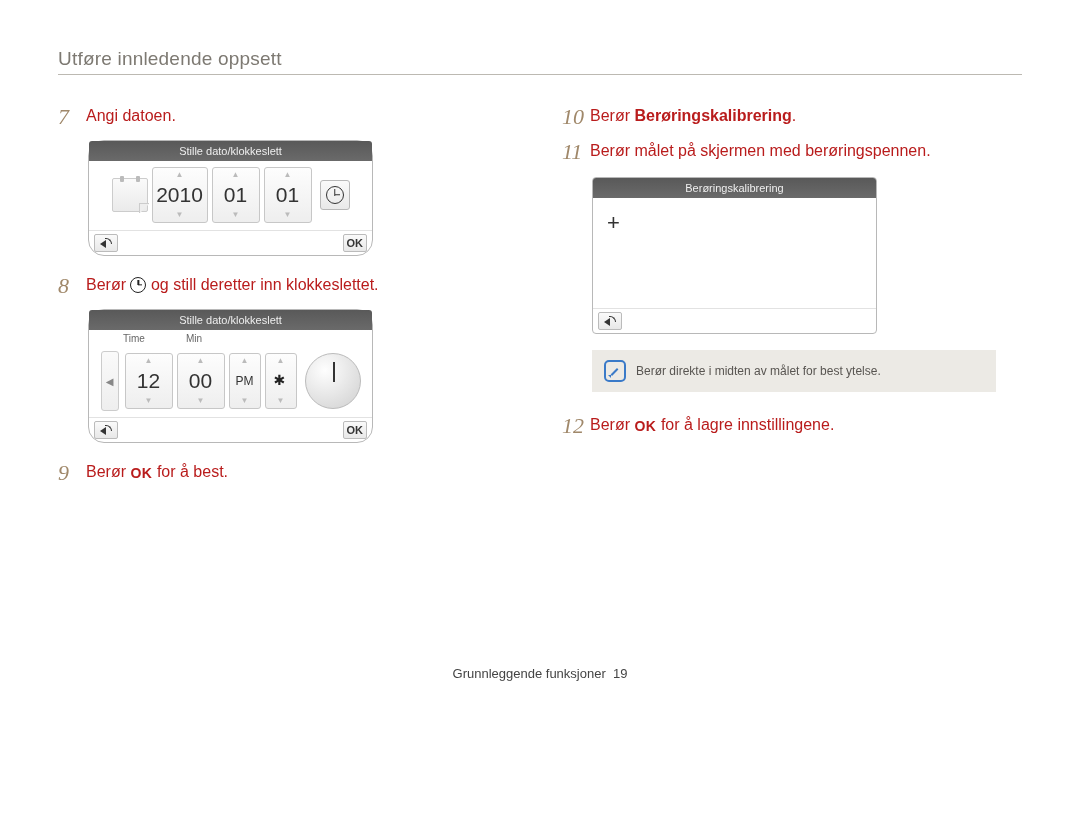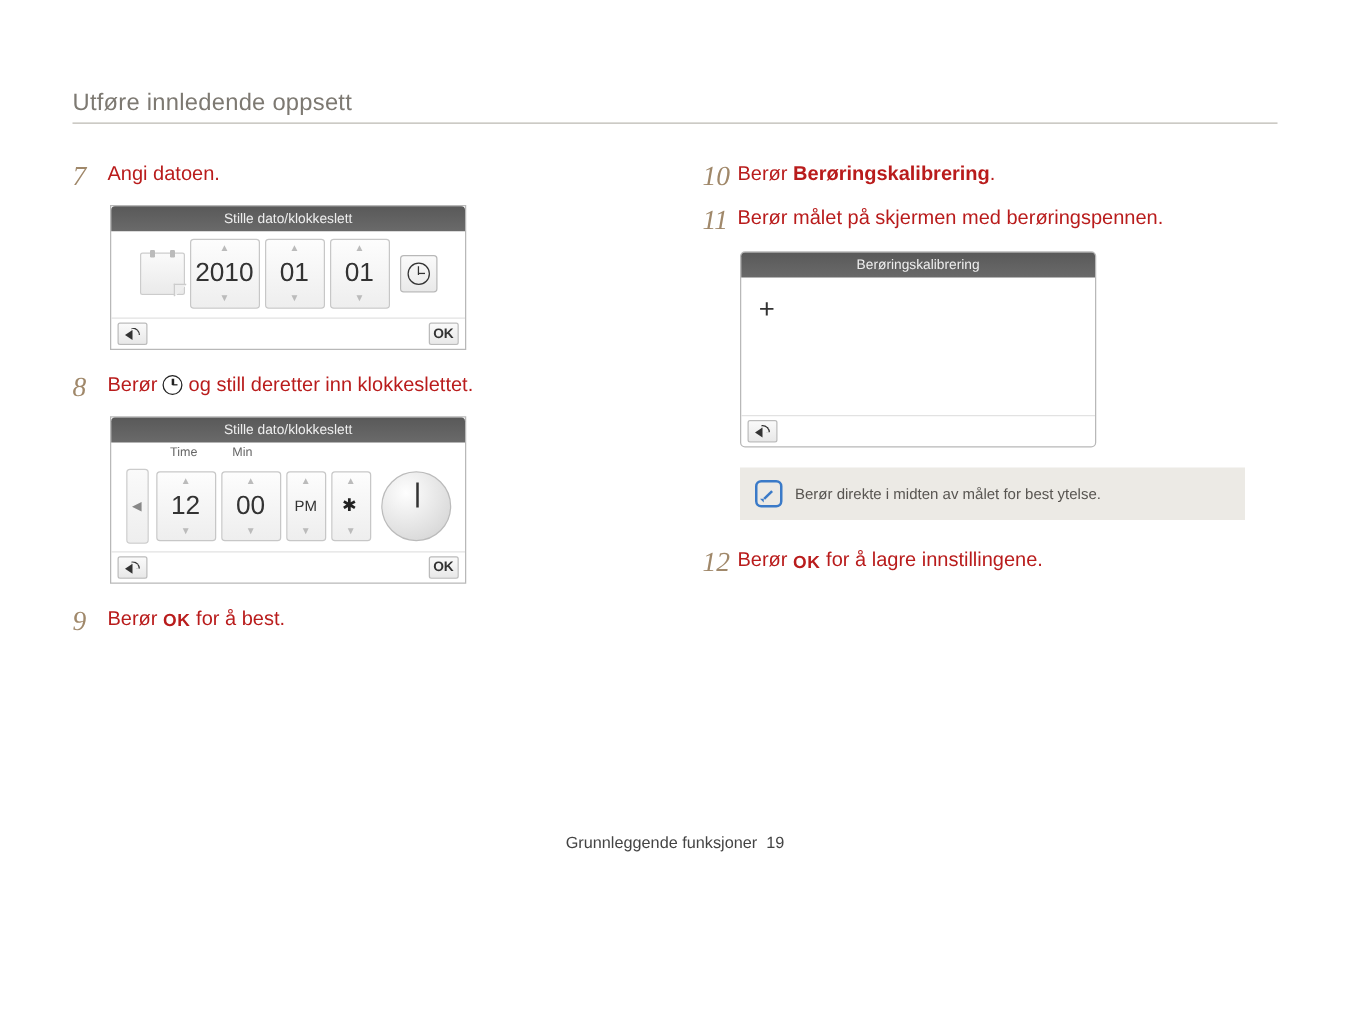--- a/index.html
+++ b/index.html
@@ -6,21 +6,21 @@
   html, body {
     margin: 0; padding: 0;
     width: 1080px; height: 815px;
     font-family: Arial, Helvetica, sans-serif;
     background: #fff;
     color: #222;
   }
   .page {
     position: relative;
     width: 1080px; height: 701px;
-    padding: 72px 58px 36px 58px;
+    padding: 48px 58px 36px 58px;
   }
   .section-title {
     font-size: 19px;
     font-weight: 300;
     color: #7d7972;
     letter-spacing: 0.2px;
     border-bottom: 1px solid #bcb9b2;
     padding-bottom: 4px;
     margin-bottom: 30px;
   }
@@ -49,21 +49,21 @@
     line-height: 22px;
     color: #b91c1c;
   }
   b { font-weight: bold; }
 
   
   .device {
     width: 285px;
     margin: 10px 0 18px 30px;
     border: 1px solid #b8b8b8;
-    border-radius: 0;
+    border-radius: 16px;
     background: #fff;
   }
   .device-header {
     background: linear-gradient(#595959,#6a6a6a);
     color: #eee;
     font-size: 11px;
     text-align: center;
     padding: 4px 0;
     border-top-left-radius: 3px; border-top-right-radius: 3px;
   }
@@ -324,21 +324,21 @@
 
       <div class="step">
         <div class="step-num">8</div>
         <div class="step-text">
           <span>Berør </span><span class="clock-inline"></span><span> og still deretter inn klokkeslettet.</span>
         </div>
       </div>
 
       <div class="device">
         <div class="device-header">Stille dato/klokkeslett</div>
-        <div class="device-sub" style="padding:3px 170px 3px 34px; justify-content:flex-end; gap:28px;">
+        <div class="device-sub" style="padding:3px 170px 3px 34px; justify-content:space-between; gap:28px;">
           <span>Time</span>
           <span>Min</span>
         </div>
         <div class="device-body">
           <div class="scroll-arrow">◀</div>
           <div class="flip">
             <span class="ar-up">▲</span>
             <span class="flip-val">12</span>
             <span class="ar-down">▼</span>
           </div>

